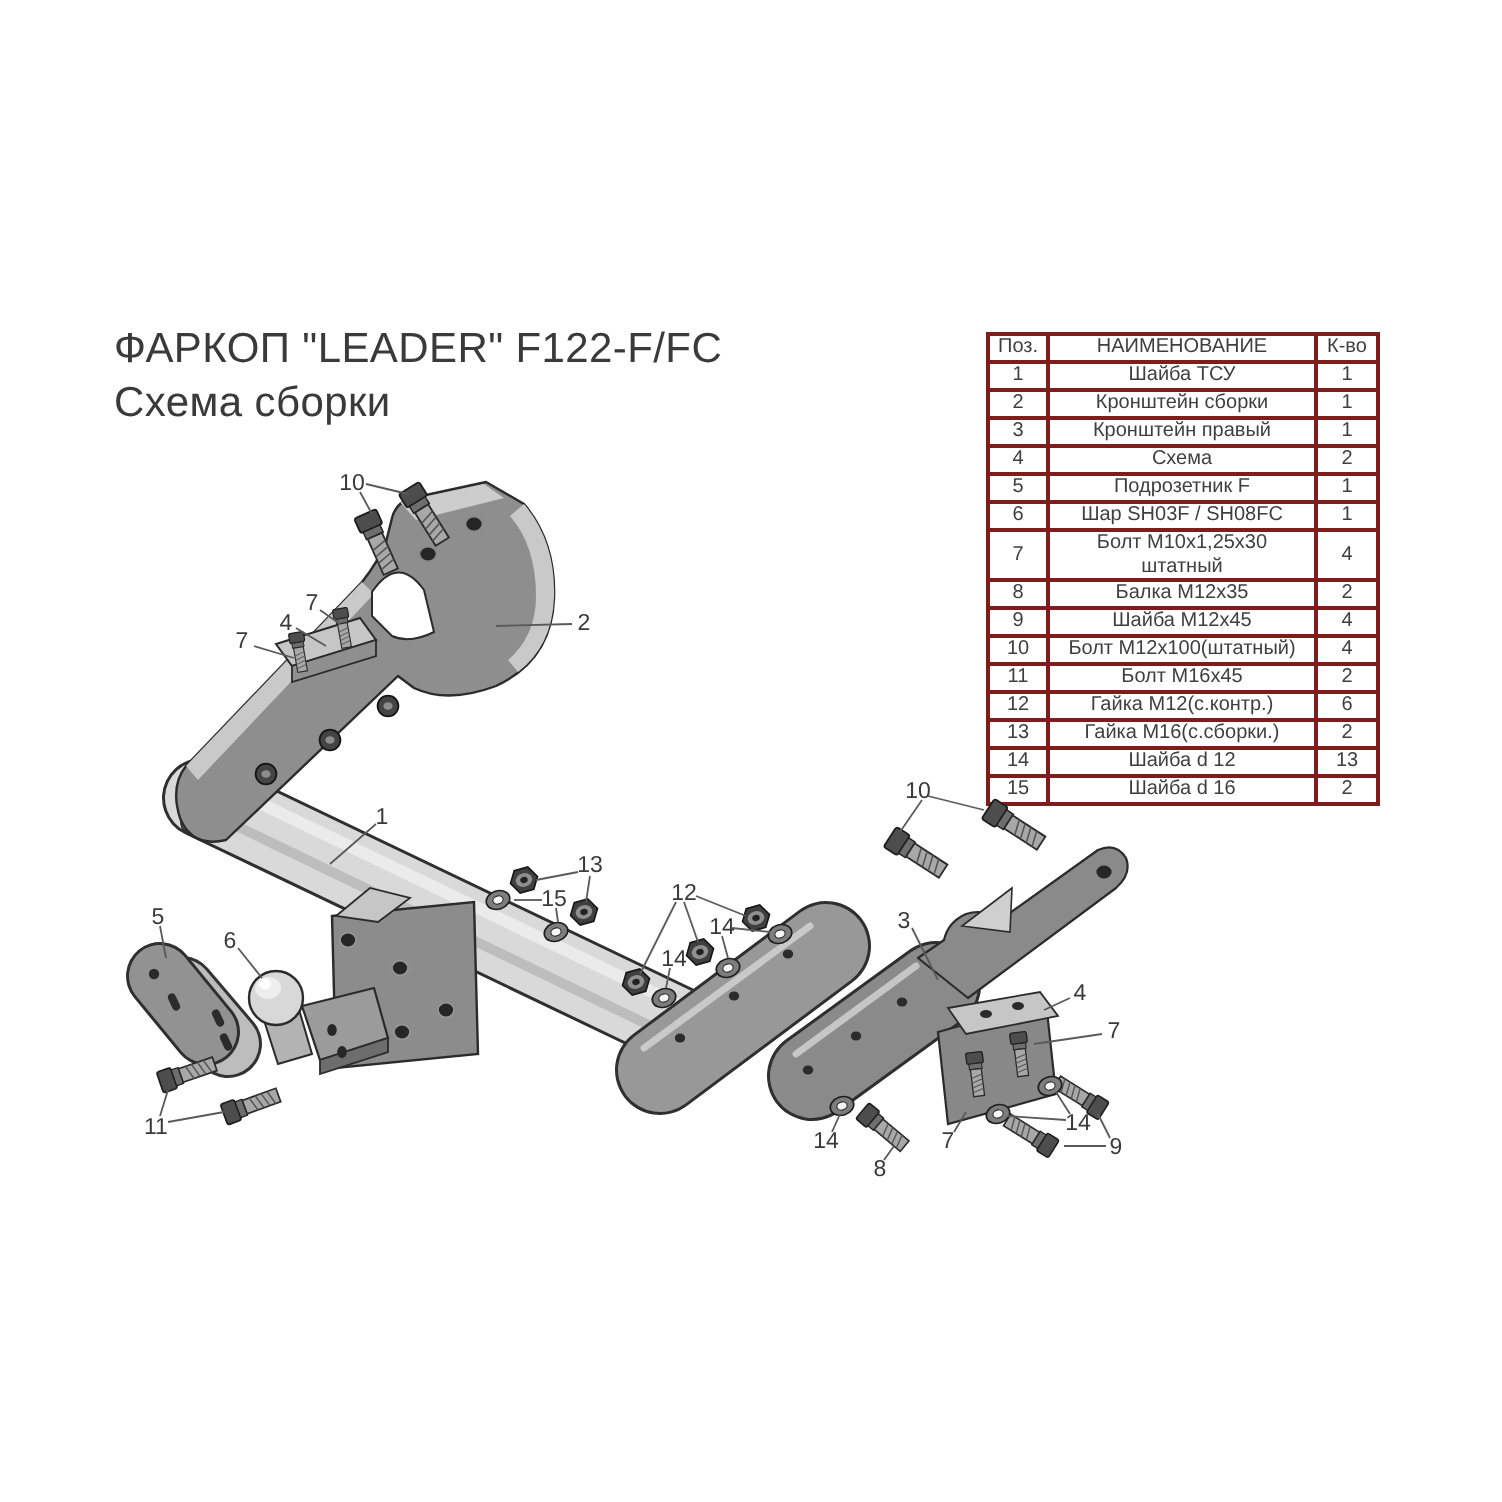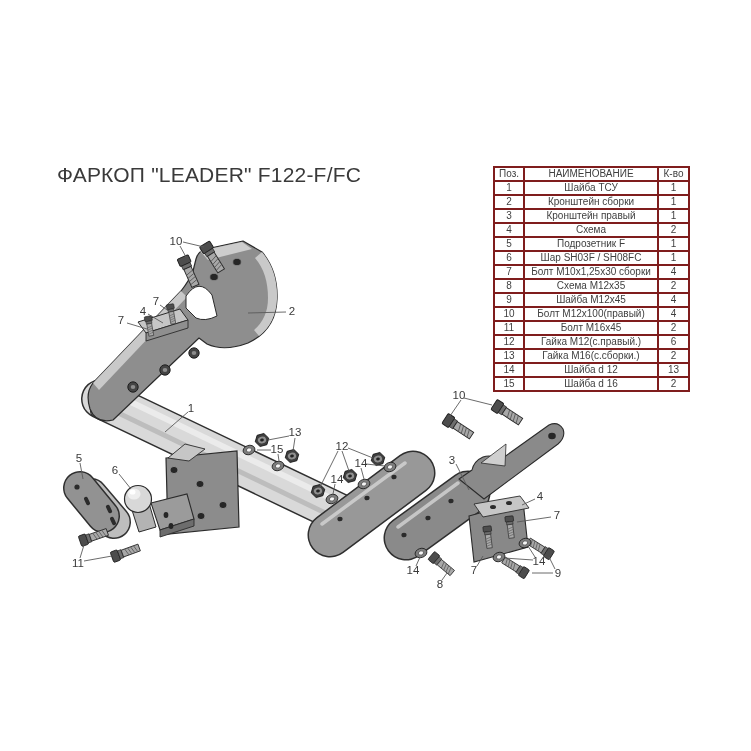--- a/index.html
+++ b/index.html
@@ -14,20 +14,21 @@
   #callout-layer line{stroke:var(--callout_line,#5a5a5a);stroke-width:.9}
   #callout-layer text{font-family:"Liberation Sans",sans-serif;font-size:11.5px;fill:var(--callout_text,#3a3a3a);text-anchor:middle}
 </style>
 </head>
 <body>
 
 <div class="page">
 
   <div class="title-block">
     <div>ФАРКОП "LEADER" F122-F/FC</div>
+    <div>Схема сборки</div>
   </div>
 
   <table class="parts">
     <colgroup>
         <col class="c-pos">
         <col class="c-name">
         <col class="c-qty">
       </colgroup>
     <thead>
       <tr>
@@ -62,46 +63,46 @@
           <td>Подрозетник F</td>
           <td>1</td>
         </tr>
         <tr>
           <td>6</td>
           <td>Шар SH03F / SH08FC</td>
           <td>1</td>
         </tr>
         <tr>
           <td>7</td>
-          <td>Болт М10х1,25х30 сборки</td>
+          <td>Болт М10х1,25х30 штатный</td>
           <td>4</td>
         </tr>
         <tr>
           <td>8</td>
-          <td>Схема М12х35</td>
+          <td>Балка М12х35</td>
           <td>2</td>
         </tr>
         <tr>
           <td>9</td>
           <td>Шайба М12х45</td>
           <td>4</td>
         </tr>
         <tr>
           <td>10</td>
-          <td>Болт М12х100(правый)</td>
+          <td>Болт М12х100(штатный)</td>
           <td>4</td>
         </tr>
         <tr>
           <td>11</td>
           <td>Болт М16х45</td>
           <td>2</td>
         </tr>
         <tr>
           <td>12</td>
-          <td>Гайка М12(с.правый.)</td>
+          <td>Гайка М12(с.контр.)</td>
           <td>6</td>
         </tr>
         <tr>
           <td>13</td>
           <td>Гайка М16(с.сборки.)</td>
           <td>2</td>
         </tr>
         <tr>
           <td>14</td>
           <td>Шайба d 12</td>

